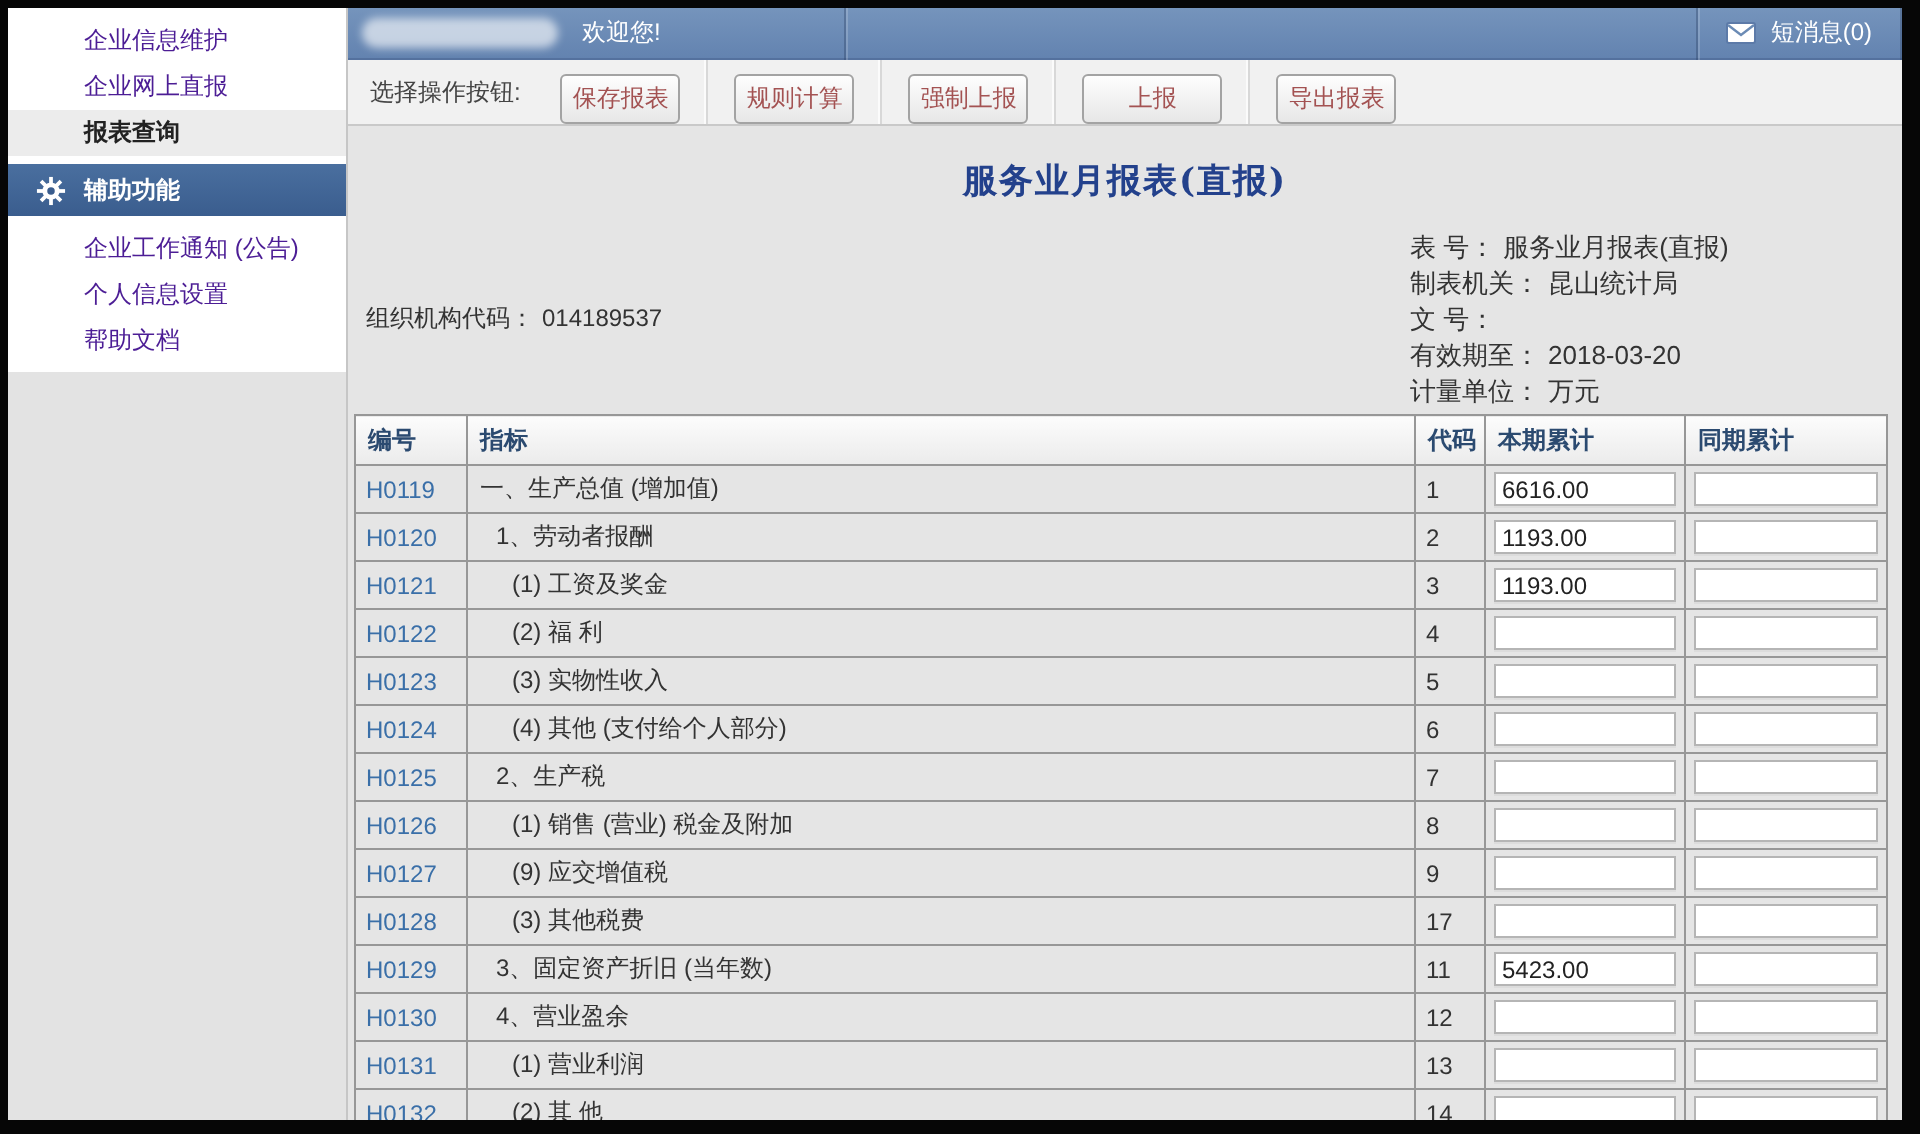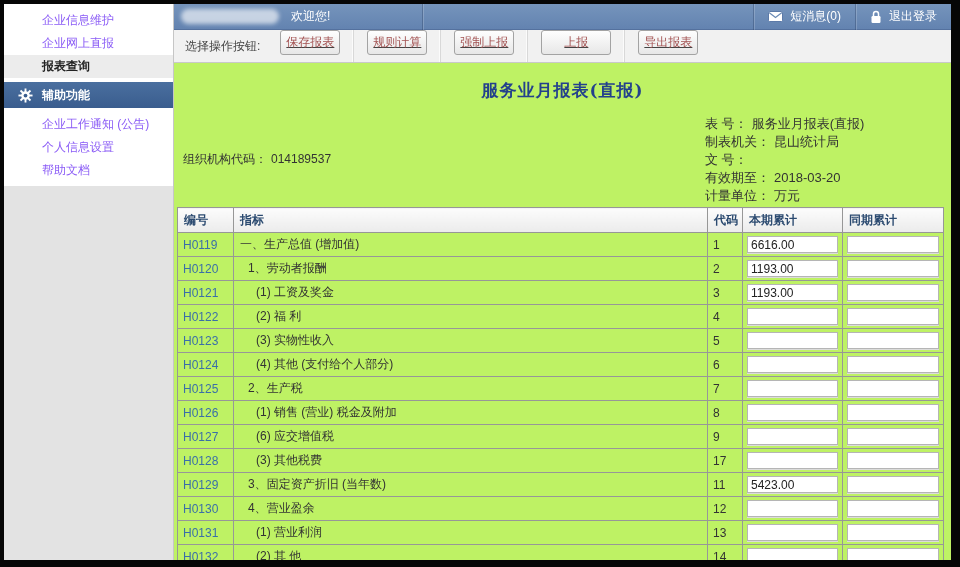--- a/index.html
+++ b/index.html
@@ -8,45 +8,45 @@
 
   .screen { position:absolute; left:4px; top:4px; width:947px; height:556px; background:#fff; display:flex; overflow:hidden; }
 
   
   .sidebar { width:170px; flex:0 0 170px; background:#e3e3e3; border-right:1px solid #c6c6c6; display:flex; flex-direction:column; }
   .side-header { height:26px; display:flex; align-items:center; color:#fff; font-size:12px; font-weight:bold; padding-left:13px; cursor:pointer; }
   .side-header.first { background:linear-gradient(#38598a,#2c4a75); }
   .side-header.second { background:linear-gradient(#4a6f9f,#3a5d8e); }
   .side-header .hicon { width:16px; height:16px; margin-right:9px; display:inline-flex; align-items:center; justify-content:center; }
   .side-group { background:#fff; padding:5px 0 4px 0; }
-  .side-item { height:23px; line-height:23px; font-size:12px; color:#8b5cf6; padding-left:38px; cursor:pointer; white-space:nowrap; }
+  .side-item { height:23px; line-height:23px; font-size:12px; color:#4c1d95; padding-left:38px; cursor:pointer; white-space:nowrap; }
   .side-item.selected { background:#ececec; font-weight:bold; color:#222; }
   .side-fill { flex:1; background:#e3e3e3; }
 
   
   .main-col { flex:1; display:flex; flex-direction:column; overflow:hidden; }
 
   .topbar { height:26px; flex:0 0 26px; background:linear-gradient(#7594bc,#6383b0); border-bottom:1px solid #54719e; display:flex; align-items:center; color:#fff; font-size:12px; }
   .topbar .blur-name { width:98px; height:15px; margin-left:7px; border-radius:8px; background:rgba(255,255,255,0.62); filter:blur(2px); }
   .topbar .welcome { margin-left:12px; white-space:nowrap; }
   .tb-divider { width:1px; height:26px; background:rgba(40,60,95,0.35); box-shadow:1px 0 0 rgba(255,255,255,0.18); }
   .tb-divider.after-welcome { margin-left:92px; }
   .tb-spacer { flex:1; }
   .tb-btn { display:flex; align-items:center; gap:7px; padding:0 14px; height:26px; cursor:pointer; white-space:nowrap; }
   .tb-btn svg { display:block; }
 
   .toolbar { height:33px; flex:0 0 33px; background:#f1f1f1; border-bottom:1px solid #c9c9c9; display:flex; align-items:center; font-size:12px; color:#444; }
   .toolbar .tlabel { padding-left:11px; white-space:nowrap; }
-  .tool-group { display:flex; align-items:flex-start; align-self:stretch; padding:0 13px;text-decoration:underline; }
+  .tool-group { display:flex; align-items:flex-end; align-self:stretch; padding:0 13px; }
   .tool-group + .tool-group { border-left:1px solid #d8d8d8; box-shadow:-1px 0 0 #fbfbfb; }
   .tool-group:first-of-type { margin-left:7px; }
   .tool-btn { font-size:12px; color:#a35252; background:linear-gradient(#fefefe,#e7e7e7); border:1px solid #a3a3a3; border-radius:3px; padding:3px 5px; cursor:pointer; white-space:nowrap; font-family:inherit; }
   .tool-btn.wide { padding:3px 22px; }
 
-  .content { flex:1; background:#bef264; position:relative; overflow:hidden; }
+  .content { flex:1; background:#e5e5e5; position:relative; overflow:hidden; }
   .report-title { position:absolute; top:16px; left:0; width:100%; text-align:center; font-family:"DejaVu Serif","Liberation Serif",serif; font-size:17px; font-weight:bold; color:#23418c; letter-spacing:1px; }
 
   .meta-block { position:absolute; left:531px; top:52px; font-size:13px; color:#333; line-height:18px; white-space:nowrap; }
   .meta-line .mlabel { margin-right:4px; }
 
   .org-block { position:absolute; left:9px; top:87px; font-size:12px; color:#333; line-height:19px; white-space:nowrap; }
   .org-line .olabel { margin-right:4px; }
   .blur-unit { display:inline-block; vertical-align:middle; width:100px; height:15px; margin-left:1px; border-radius:7px; background:#e7e7e7; filter:blur(1.5px); }
 
   
@@ -107,29 +107,20 @@
       <div class="tb-btn">
         <span>
           <svg width="15" height="11" viewBox="0 0 15 11">
               <rect x="0.5" y="0.5" width="14" height="10" rx="1" fill="#fff" stroke="#5c7aa8"></rect>
               <path d="M1 1.5 L7.5 6.5 L14 1.5" fill="none" stroke="#6b8bb5" stroke-width="1.2"></path>
             </svg>
         </span>
         <span>短消息(0)</span>
       </div>
       <div class="tb-divider"></div>
-      <div class="tb-btn">
-        <span>
-          <svg width="12" height="14" viewBox="0 0 12 14">
-              <path d="M3.5 6 V4 a2.5 2.5 0 0 1 5 0 V6" fill="none" stroke="#fff" stroke-width="1.5"></path>
-              <rect x="1.5" y="6" width="9" height="7" rx="1.2" fill="#fff"></rect>
-            </svg>
-        </span>
-        <span>退出登录</span>
-      </div>
     </div>
 
     <div class="toolbar">
       <span class="tlabel">选择操作按钮:</span>
       <span id="toolbar-buttons" style="display:flex;align-self:stretch;">
           <span class="tool-group">
             <button class="tool-btn">保存报表</button>
           </span>
           <span class="tool-group">
             <button class="tool-btn">规则计算</button>
@@ -262,21 +253,21 @@
               <td class="c-code">8</td>
               <td class="c-val">
                 <input style="">
               </td>
               <td class="c-val">
                 <input style="">
               </td>
             </tr>
             <tr>
               <td class="c-id"><a>H0127</a></td>
-              <td class="c-ind" style="padding-left: 22px;">(6) 应交增值税</td>
+              <td class="c-ind" style="padding-left: 22px;">(9) 应交增值税</td>
               <td class="c-code">9</td>
               <td class="c-val">
                 <input style="">
               </td>
               <td class="c-val">
                 <input style="">
               </td>
             </tr>
             <tr>
               <td class="c-id"><a>H0128</a></td>

